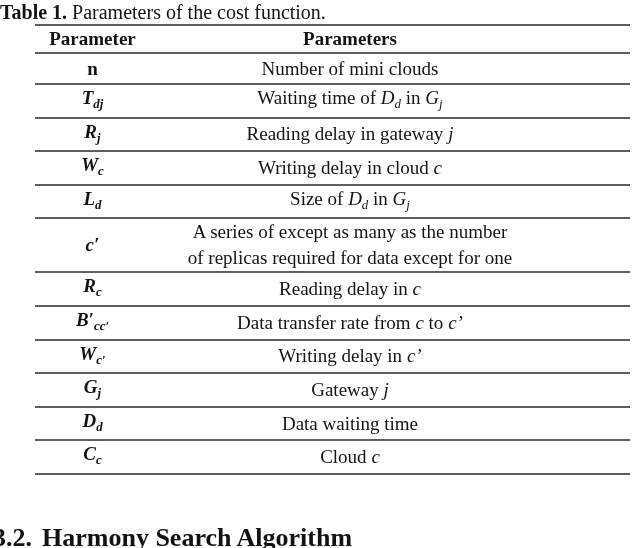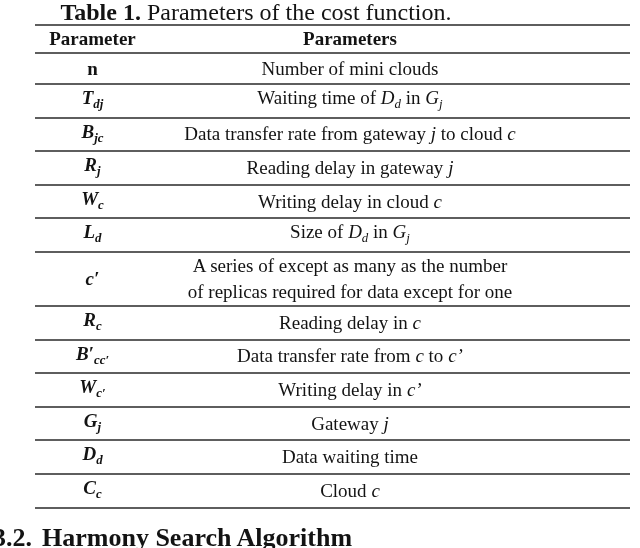--- a/index.html
+++ b/index.html
@@ -9,22 +9,22 @@
     background: #ffffff;
     color: #131313;
     font-family: "Liberation Serif", "DejaVu Serif", serif;
     position: relative;
   }
   .page { position: absolute; inset: 0; }
 
   .caption {
     position: absolute;
     top: 1px; left: 0; width: 512px;
-    text-align: center;
-    font-size: 24px;
+    text-align: left;
+    font-size: 20px;
     line-height: 23px;
     white-space: nowrap;
   }
   .caption .cap-label { font-weight: bold; }
 
   table.params {
     position: absolute;
     top: 24px; left: 35px;
     width: 595px;
     border-collapse: collapse;
@@ -84,25 +84,20 @@
           <td class="param-cell"><span class="b ">n</span></td>
           <td class="desc-cell"><span class="">Number of mini clouds</span></td>
           <td class="fill-cell"></td>
         </tr>
         <tr>
           <td class="param-cell"><span class="b i ">T</span><span class="b i sub">dj</span></td>
           <td class="desc-cell"><span class="">Waiting time of </span><span class="i ">D</span><span class="i sub">d</span><span class=""> in </span><span class="i ">G</span><span class="i sub">j</span></td>
           <td class="fill-cell"></td>
         </tr>
         <tr>
-          <td class="param-cell"><span class="b i ">B</span><span class="b i sub">jc</span></td>
-          <td class="desc-cell"><span class="">Data transfer rate from gateway </span><span class="i ">j</span><span class=""> to cloud </span><span class="i ">c</span></td>
-          <td class="fill-cell"></td>
-        </tr>
-        <tr>
           <td class="param-cell"><span class="b i ">R</span><span class="b i sub">j</span></td>
           <td class="desc-cell"><span class="">Reading delay in gateway </span><span class="i ">j</span></td>
           <td class="fill-cell"></td>
         </tr>
         <tr>
           <td class="param-cell"><span class="b i ">W</span><span class="b i sub">c</span></td>
           <td class="desc-cell"><span class="">Writing delay in cloud </span><span class="i ">c</span></td>
           <td class="fill-cell"></td>
         </tr>
         <tr>

